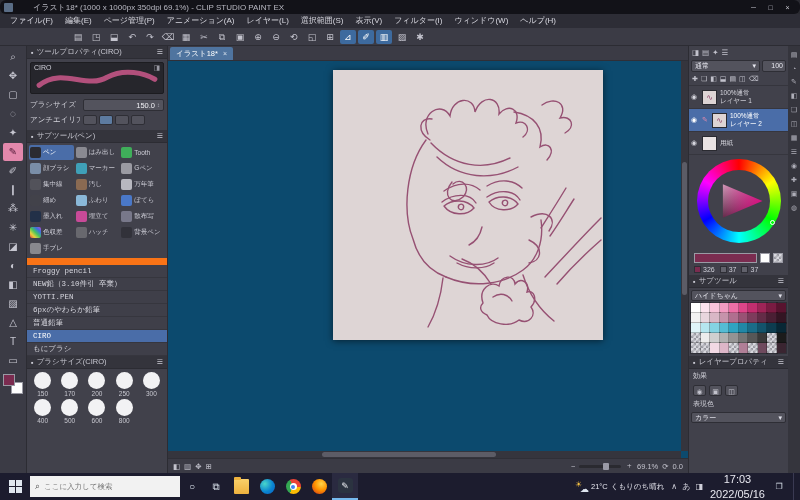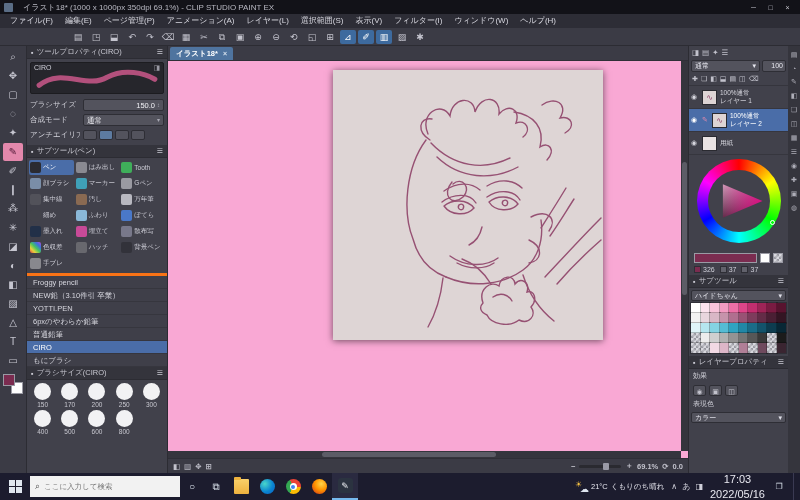--- a/index.html
+++ b/index.html
@@ -1,21 +1,21 @@
 <!DOCTYPE html>
 <html><head>
 <meta charset="utf-8">
 <style>
   * { margin:0; padding:0; box-sizing:border-box; }
   html,body { width:800px; height:500px; overflow:hidden; }
   body { font-family:"Liberation Sans","DejaVu Sans",sans-serif; background:#2a2a31; user-select:none; }
   #app { width:800px; height:500px; display:flex; flex-direction:column; position:relative; }
 
   
-  .titlebar { height:14px; background:#121218; color:#b9b9c3; font-size:8px; display:flex; align-items:center; padding:0 4px; gap:10px; flex:none; }
+  .titlebar { height:14px; background:#121218; color:#b9b9c3; font-size:8px; display:flex; align-items:center; padding:0 4px; gap:20px; flex:none;border-radius:6px; }
   .titlebar .appico { width:9px; height:9px; background:#5a6d86; border-radius:1px; }
   .win-btns { margin-left:auto; display:flex; }
   .win-btns span { width:17px; text-align:center; font-size:7px; color:#c8c8d0; }
 
   
   .menubar { height:14px; background:#2d2d36; display:flex; align-items:center; font-size:8px; color:#d8d8e0; padding-left:4px; flex:none; }
   .menu-item { padding:14px 6px; line-height:14px; white-space:nowrap; }
 
   
   .toolbar { height:18px; background:#3b3b45; border-bottom:1px solid #2c2c33; display:flex; align-items:center; padding-left:70px; gap:2px; flex:none; }
@@ -50,32 +50,32 @@
   .aa-row { display:flex; gap:2px; align-items:center; height:14px; }
   .aa-box { width:14px; height:10px; background:#53535d; border:1px solid #2e2e35; border-radius:2px; }
   .aa-box.on { background:#5d7ba0; }
 
   
   .st-grid { display:grid; grid-template-columns:repeat(3,1fr); gap:1px; padding:2px; }
   .st-cell { display:flex; align-items:center; gap:2px; height:15px; font-size:6.5px; color:#cfcfd8; padding:0 1px; border-radius:2px; white-space:nowrap; overflow:hidden; }
   .st-cell.active { background:#4a6da8; color:#fff; }
   .st-ico { width:11px; height:11px; border-radius:2px; flex:none; }
   .st-ico.rainbow { background:linear-gradient(45deg,#e24444,#e6d23c,#47c45f,#3c6fe0,#c04ad0); }
-  .bl-list { border-top:3px solid #f97316; }
+  .bl-list { border-top:7px solid #f97316;font-family:Liberation Mono, monospace; }
   .bl-row { height:13px; line-height:13px; font-size:7.5px; color:#d6d6de; padding:0 6px; background:#3f3f49; border-bottom:1px solid #36363e; white-space:nowrap; overflow:hidden; }
   .bl-row.selected { background:#4a6da8; color:#fff; }
 
   
   .bs-grid { display:grid; grid-template-columns:repeat(5,1fr); padding:3px 2px; row-gap:2px; }
   .bs-cell { display:flex; flex-direction:column; align-items:center; gap:1px; }
   .bs-circle { width:17px; height:17px; border-radius:50%; background:#f2f2f4; }
   .bs-num { font-size:6.5px; color:#c8c8d0; }
 
   
-  .canvasarea { flex:1; background:#f9a8d4; position:relative; min-width:0;font-weight:bold; }
+  .canvasarea { flex:1; background:#0c4a6e; position:relative; min-width:0; }
   .doctabs { height:15px; background:#3b3b45; border-bottom:1px solid #2f2f37; display:flex; align-items:flex-end; padding-left:2px; }
   .doctab { height:13px; background:#4f749f; color:#fff; font-size:7.5px; display:flex; align-items:center; gap:5px; padding:0 6px; border-radius:2px 2px 0 0; }
   .doctab .close { font-size:7px; color:#d8e2ee; }
   .canvas { position:absolute; left:165px; top:24px; width:270px; height:270px; background:#ded5d5; box-shadow:0 1px 7px rgba(0,0,0,.55); }
   .canvas svg { display:block; width:100%; height:100%; }
   .vscroll { position:absolute; right:0; top:15px; bottom:22px; width:7px; background:#35353d; }
   .vthumb { position:absolute; top:26%; height:34%; left:1px; right:1px; background:#5c5c66; border-radius:3px; }
   .hscroll { position:absolute; left:0; right:7px; bottom:15px; height:7px; background:#35353d; }
   .hthumb { position:absolute; left:30%; width:34%; top:1px; bottom:1px; background:#5c5c66; border-radius:3px; }
   .canvasstatus { position:absolute; left:0; right:0; bottom:0; height:15px; background:#3b3b45; border-top:1px solid #2f2f37; display:flex; align-items:center; font-size:7.5px; color:#c2c2cc; padding:0 5px; gap:4px; }
@@ -240,27 +240,20 @@
             <span class="bp-lock">◨</span>
             <svg viewBox="0 0 130 32">
               <path d="M8,22 C30,4 55,26 75,14 C92,5 112,10 122,16" fill="none" stroke="#c25585" stroke-width="5" stroke-linecap="round" opacity="0.9"></path>
             </svg>
           </div>
           <div class="prop-row">
             <span class="prop-label">ブラシサイズ</span>
             <span class="prop-value">
                 <span>150.0</span>
                 <span class="stepper">↕</span>
-              </span>
-          </div>
-          <div class="prop-row">
-            <span class="prop-label">合成モード</span>
-            <span class="prop-value dd">
-                <span>通常</span>
-                <span class="stepper">▾</span>
               </span>
           </div>
           <div class="prop-row">
             <span class="prop-label">アンチエイリアス</span>
             <span class="aa-row">
               <span class="aa-box"></span>
               <span class="aa-box on"></span>
               <span class="aa-box"></span>
               <span class="aa-box"></span>
             </span>

